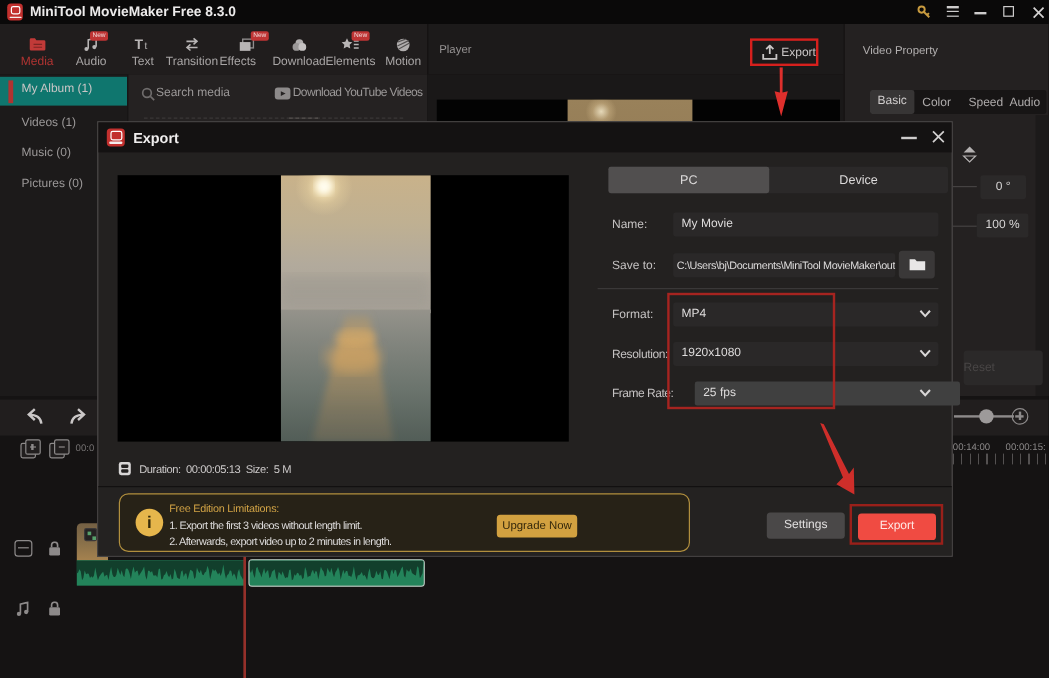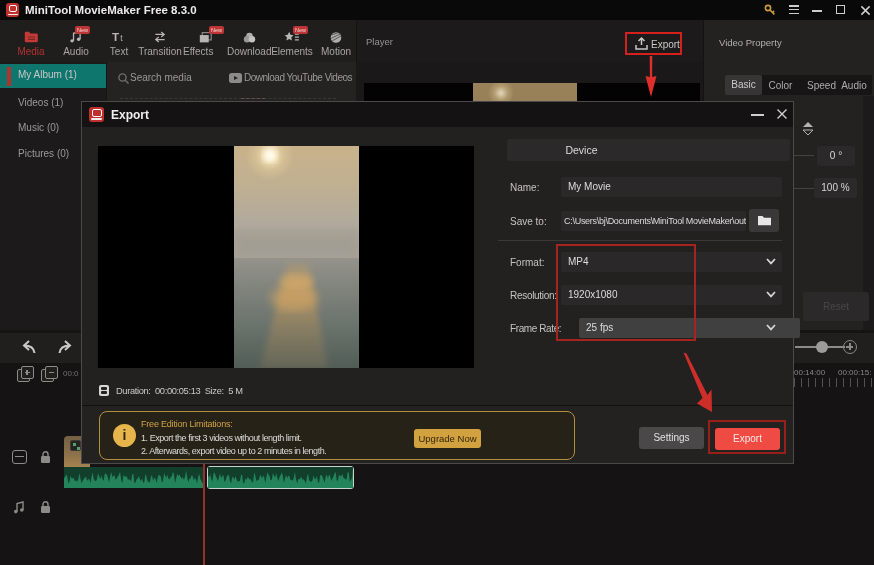--- a/index.html
+++ b/index.html
@@ -140,21 +140,21 @@
           <path d="M2 9 L12 9 L7 14 Z" fill="none" stroke="#b5b2b2" stroke-width="1"></path>
         </svg>
     </div>
 
     <div class="abs" style="left:85px;top:135px;width:25px;height:1px;background:#454242;"></div>
     <div class="abs" style="left:113px;top:126px;width:38px;height:20px;background:#2b2929;border-radius:2px;font-size:10px;color:#d8d6d6;text-align:center;line-height:20px;">0 °</div>
     <div class="abs" style="left:85px;top:168px;width:25px;height:1px;background:#454242;"></div>
     <div class="abs" style="left:110px;top:158px;width:43px;height:20px;background:#2b2929;border-radius:2px;font-size:10px;color:#d8d6d6;text-align:center;line-height:20px;">100 %</div>
     <div class="abs" style="left:159px;top:76px;width:12px;height:234px;background:#1c1a1a;"></div>
 
-    <div class="abs" style="left:99px;top:272px;width:66px;height:29px;background:#2b2929;border-radius:3px;font-size:10px;color:#494646;text-align:center;line-height:29px;">Reset</div>
+    <div class="abs" style="left:99px;top:272px;width:66px;height:29px;background:#2b2929;border-radius:3px;font-size:10px;color:#494646;text-align:left;line-height:29px;">Reset</div>
   </div>
 
   <div class="abs" style="left:0;top:62px;width:106px;height:268px;background:#1c1a1a;">
     <div class="abs" style="left:0;top:2px;width:106px;height:24px;background:#0f766e;">
       <div class="abs" style="left:6.5px;top:2.5px;width:4px;height:19px;background:#b03331;"></div>
       <div class="abs" style="left:18px;top:5px;font-size:10px;color:#c9c6c6;">My Album (1)</div>
     </div>
     <div class="abs" style="left:18px;top:35px;font-size:10px;color:#9b9898;">Videos (1)</div>
     <div class="abs" style="left:18px;top:60px;font-size:10px;color:#9b9898;">Music (0)</div>
     <div class="abs" style="left:18px;top:86px;font-size:10px;color:#9b9898;">Pictures (0)</div>
@@ -345,20 +345,21 @@
         </svg>
       </div>
 
     <div class="abs" style="left:17px;top:283px;width:10px;height:11px;background:#d8d6d6;border-radius:2px;">
       <div class="abs" style="left:2px;top:1.5px;width:6px;height:3px;background:#232120;border-radius:1px;"></div>
       <div class="abs" style="left:2px;top:6px;width:6px;height:3px;background:#232120;border-radius:1px;"></div>
     </div>
     <div class="abs" style="left:34px;top:284px;font-size:9.3px;color:#cbc8c8;letter-spacing:-0.35px;">Duration:&nbsp; 00:00:05:13&nbsp; Size:&nbsp; 5 M</div>
 
     <div class="abs" style="left:425px;top:37px;width:283px;height:22px;background:#2b2929;border-radius:2px;display:flex;font-size:10.5px;color:#dddbdb;">
+      <div style="width:134px;background:#514f4f;border-radius:2px;text-align:center;line-height:22px;">PC</div>
       <div style="width:149px;text-align:center;line-height:22px;">Device</div>
     </div>
     <div class="abs" style="left:428px;top:80px;font-size:10px;color:#c5c2c2;">Name:</div>
     <div class="abs" style="left:479px;top:75px;width:221px;height:20px;background:#2a2828;border-radius:2px;font-size:10px;color:#dedcdc;line-height:20px;"><span style="margin-left:7px;">My Movie</span></div>
     <div class="abs" style="left:428px;top:114px;font-size:10px;color:#c5c2c2;">Save to:</div>
     <div class="abs" style="left:479px;top:109px;width:185px;height:20px;background:#2a2828;border-radius:2px;font-size:10px;color:#dedcdc;line-height:20px;overflow:hidden;white-space:nowrap;"><span style="margin-left:3px;display:inline-block;font-size:9px;letter-spacing:-0.28px;">C:\Users\bj\Documents\MiniTool MovieMaker\outp</span></div>
     <div class="abs" style="left:667px;top:107px;width:30px;height:23px;background:#3a3838;border-radius:3px;">
       <svg class="abs" style="left:8px;top:5px;" width="15" height="13" viewBox="0 0 15 13">
           <path d="M1 2 h4.5 l1.5 1.8 h7 v7.5 h-13 z" fill="#e8e6e6"></path>
         </svg>

